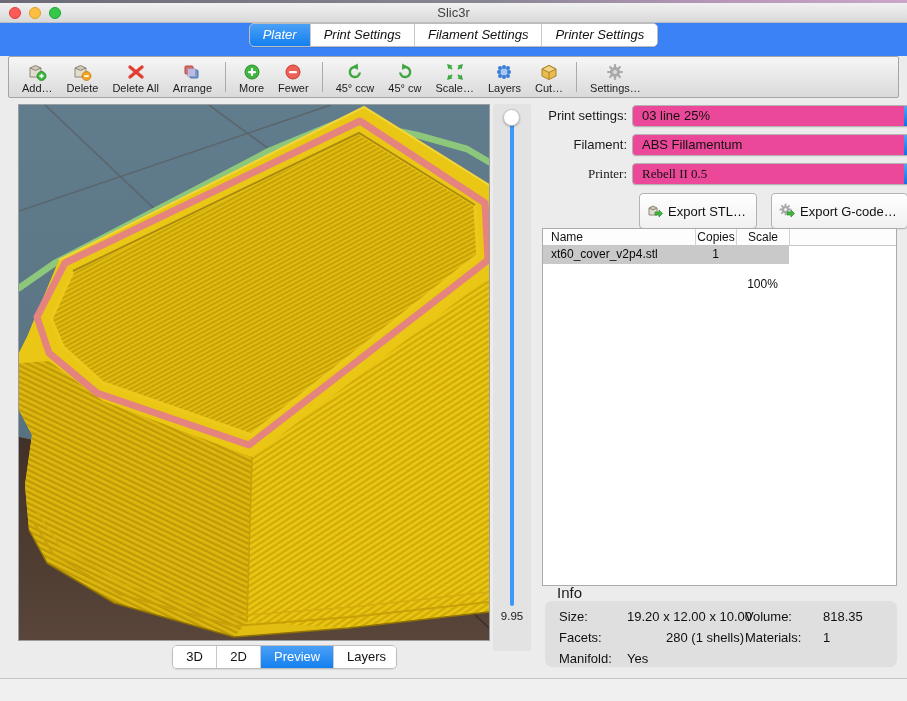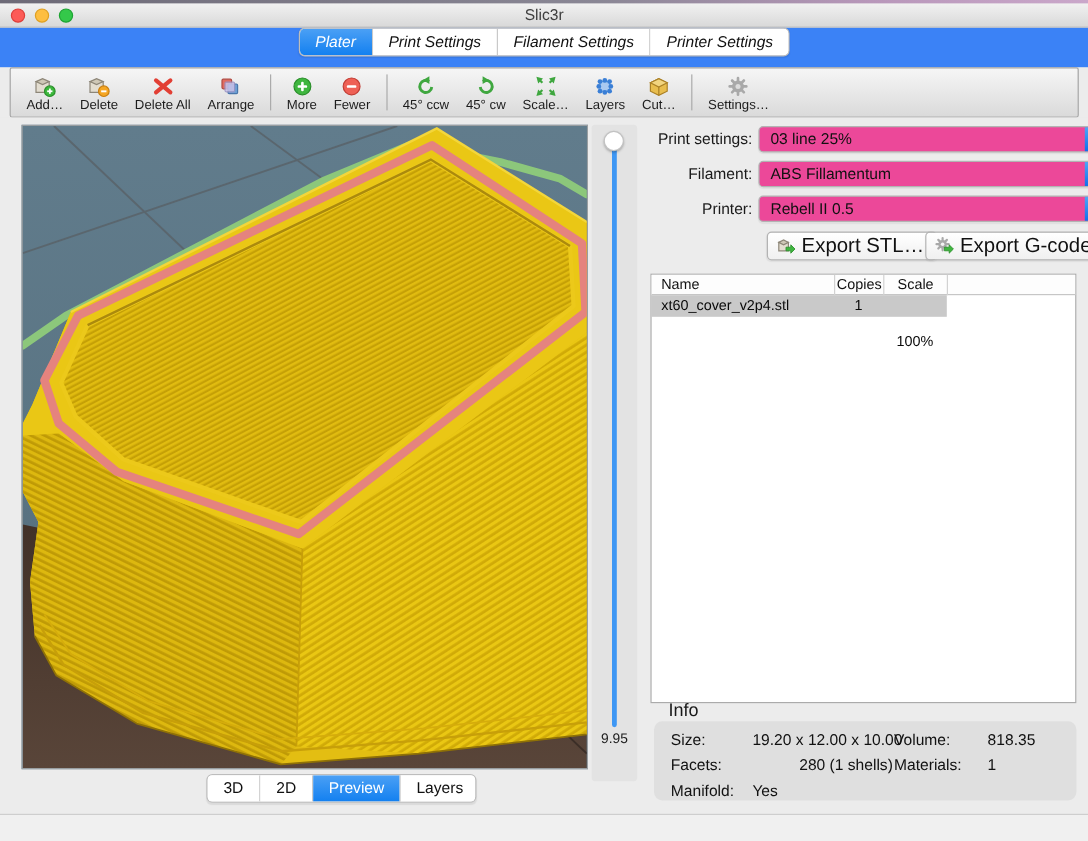--- a/index.html
+++ b/index.html
@@ -72,22 +72,22 @@
     border:1px solid #b3b3b3; border-radius:4px; box-shadow:0 1px 1px rgba(0,0,0,.06); cursor:default; }
   .dropdown .dval { position:absolute; left:9px; top:0; line-height:20px; font-size:13px; color:#111; }
   .stepper { position:absolute; right:0; top:0; width:19px; height:20px;
     background:linear-gradient(#4da6f7,#1070ea); border-radius:0 3px 3px 0; }
   .stepper .up, .stepper .dn { position:absolute; left:5px; width:0; height:0;
     border-left:4.5px solid transparent; border-right:4.5px solid transparent; }
   .stepper .up { top:3px; border-bottom:5px solid #fff; }
   .stepper .dn { bottom:3px; border-top:5px solid #fff; }
 
   .export-row { position:absolute; top:95px; left:0; }
-  .ebtn { position:absolute; height:24px; background:linear-gradient(#ffffff,#f0f0f0);
-    border:1px solid #b3b3b3; border-radius:4px; font-size:17px; color:#111;
+  .ebtn { position:absolute; height:36px; background:linear-gradient(#ffffff,#f0f0f0);
+    border:1px solid #b3b3b3; border-radius:4px; font-size:13px; color:#111;
     display:flex; align-items:center; padding:0 10px 0 7px; gap:5px; white-space:nowrap; cursor:default;
     box-shadow:0 1px 1px rgba(0,0,0,.06); }
   .ebtn-stl { left:99px; } .ebtn-gcode { left:207px;margin-left:24px; }
 
   
   .otable { position:absolute; left:2px; top:130px; width:355px; height:358px;
     background:#fff; border:1px solid #ababab; }
   .thead { position:relative; height:17px; border-bottom:1px solid #c6c6c6; background:#fdfdfd; }
   .th { position:absolute; top:0; height:17px; line-height:16px; font-size:12px; color:#111; }
   .th-name { left:0; width:152px; padding-left:8px; }
@@ -393,21 +393,21 @@
         <span class="flabel">Filament:</span>
         <div class="dropdown">
           <span class="dval">ABS Fillamentum</span>
           <span class="stepper">
               <i class="up"></i>
               <i class="dn"></i>
             </span>
         </div>
       </div>
 
-      <div class="frow" style="top:65px;">
+      <div class="frow" style="top:65px;font-family:Liberation Serif, serif;">
         <span class="flabel">Printer:</span>
         <div class="dropdown">
           <span class="dval">Rebell II 0.5</span>
           <span class="stepper">
               <i class="up"></i>
               <i class="dn"></i>
             </span>
         </div>
       </div>
 

